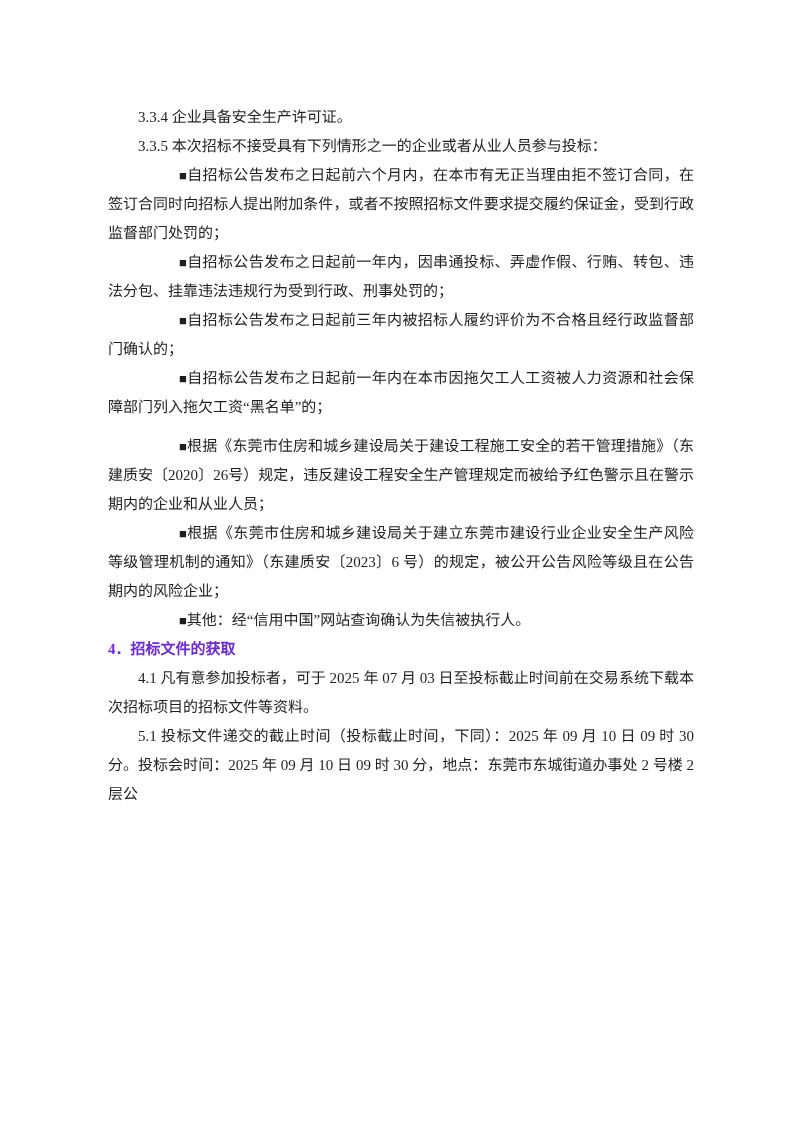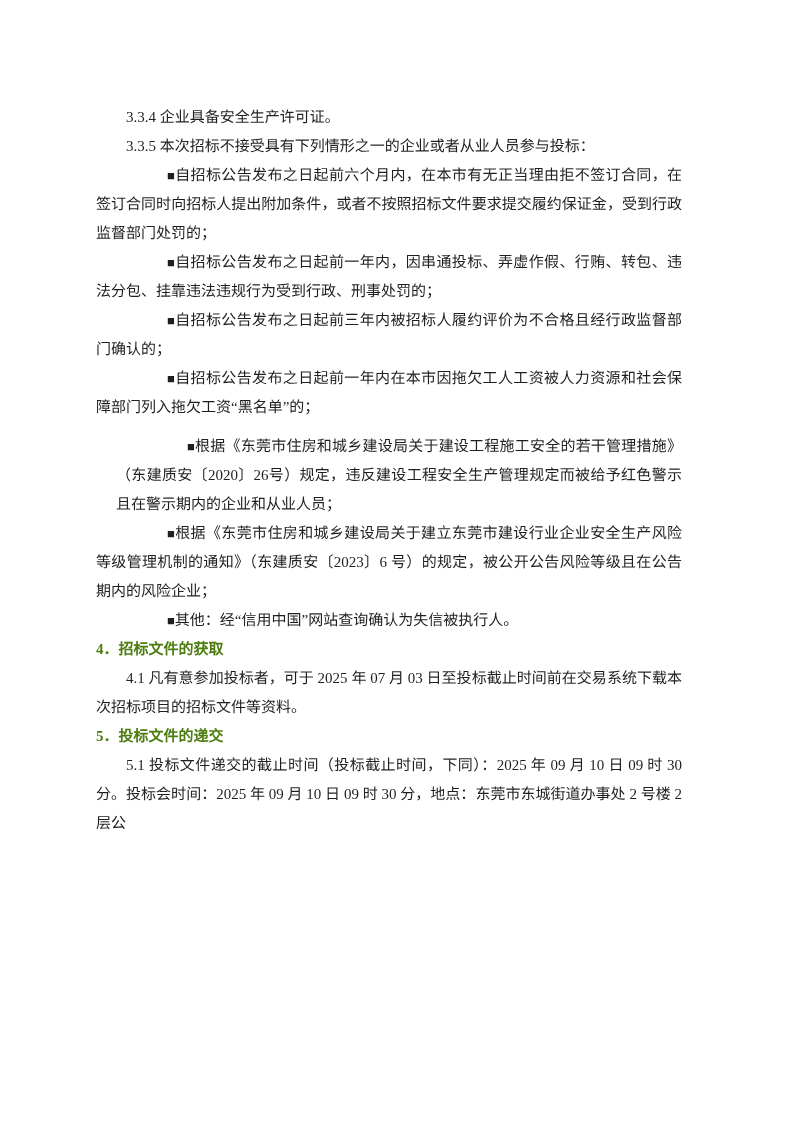--- a/index.html
+++ b/index.html
@@ -11,42 +11,42 @@
     position: relative;
     width: 794px;
     height: 1123px;
     background: #ffffff;
     overflow: hidden;
     font-family: "Liberation Serif", "DejaVu Serif", serif;
     color: #1f1f1f;
   }
   .content {
     position: absolute;
-    left: 96px;
+    left: 108px;
     top: 103px;
     width: 586px;
   }
   .content p {
     margin: 0;
     font-size: 15px;
     line-height: 29px;
     text-align: justify;
     word-break: break-all;
   }
   p.num { text-indent: 30px; }
   p.bullet { text-indent: 71px; }
-  p.gap { margin-top: 10px; margin-left: 20px; }
+  p.gap { margin-top: 10px; }
   .sec-heading {
     font-size: 17px;
     line-height: 30px;
     font-weight: bold;
     margin: 4px 0 2px 0;
     text-indent: 0;
     text-align: left;
-    color: #4d7c0f;
+    color: #6d28d9;
   }
   .bracket-bold { font-weight: bold; }
   .placeholder-slash {
     text-decoration: underline;
     padding-right: 4px;
   }
   .bullet-marker { font-size: 13px; }
 </style>
 </head>
 <body>
@@ -72,18 +72,17 @@
     <p class="bullet"><span class="bullet-marker">■</span><span>根据《东莞市住房和城乡建设局关于建立东莞市建设行业企业安全生产风险等级管理机制的通知》（东建质安〔2023〕6 号）的规定，被公开公告风险等级且在公告期内的风险企业；</span></p>
 
     <p class="bullet"><span class="bullet-marker">■</span><span>其他：经“信用中国”网站查询确认为失信被执行人。</span></p>
 
 
 
     <p class="sec-heading">4．招标文件的获取</p>
 
     <p class="num">4.1 凡有意参加投标者，可于 2025 年 07 月 03 日至投标截止时间前在交易系统下载本次招标项目的招标文件等资料。</p>
 
-    <p class="sec-heading">5．投标文件的递交</p>
 
     <p class="num">5.1 投标文件递交的截止时间（投标截止时间，下同）：2025 年 09 月 10 日 09 时 30 分。投标会时间：2025 年 09 月 10 日 09 时  30 分，地点：东莞市东城街道办事处 2 号楼 2 层公</p>
 
   </div>
 </div>
 
 </body></html>

